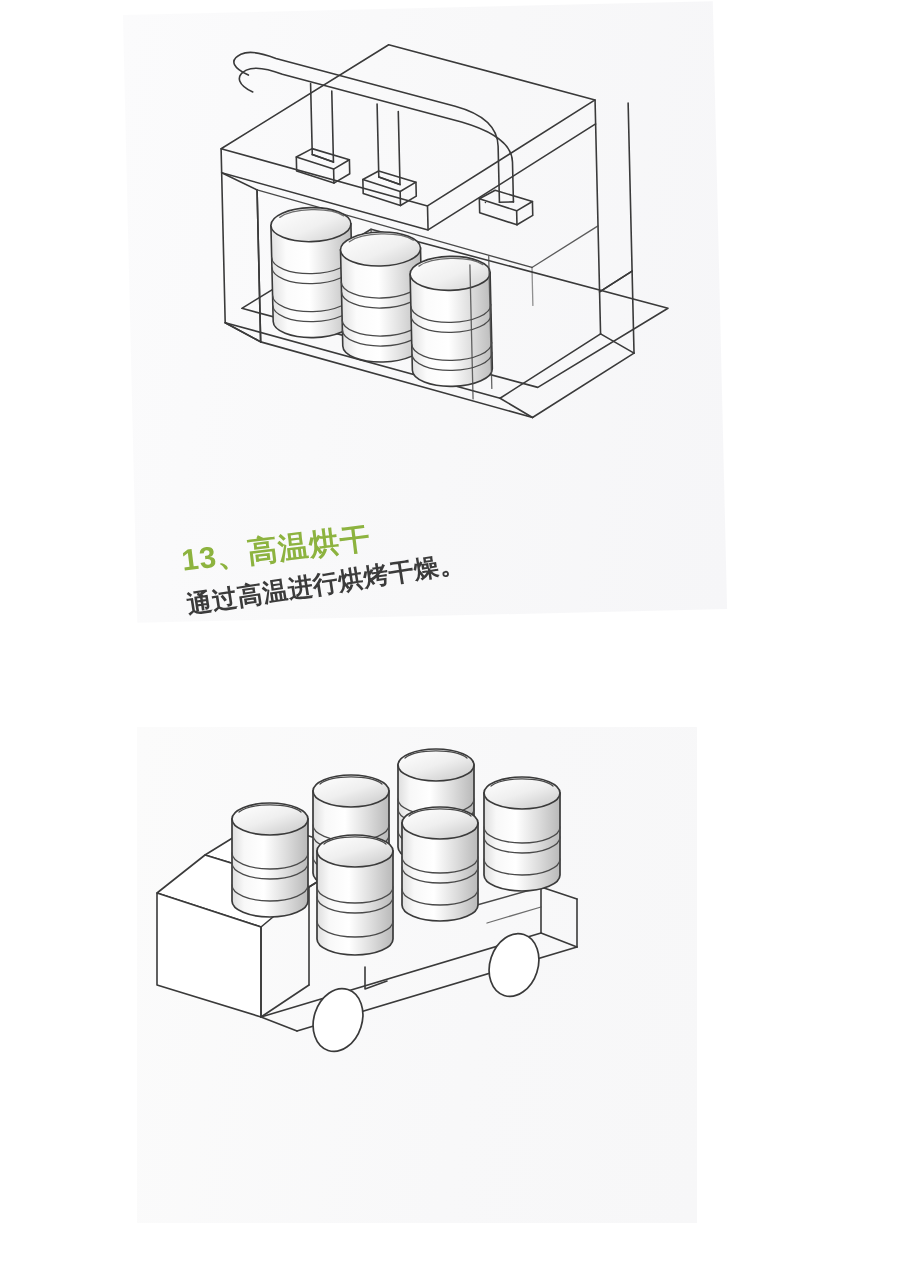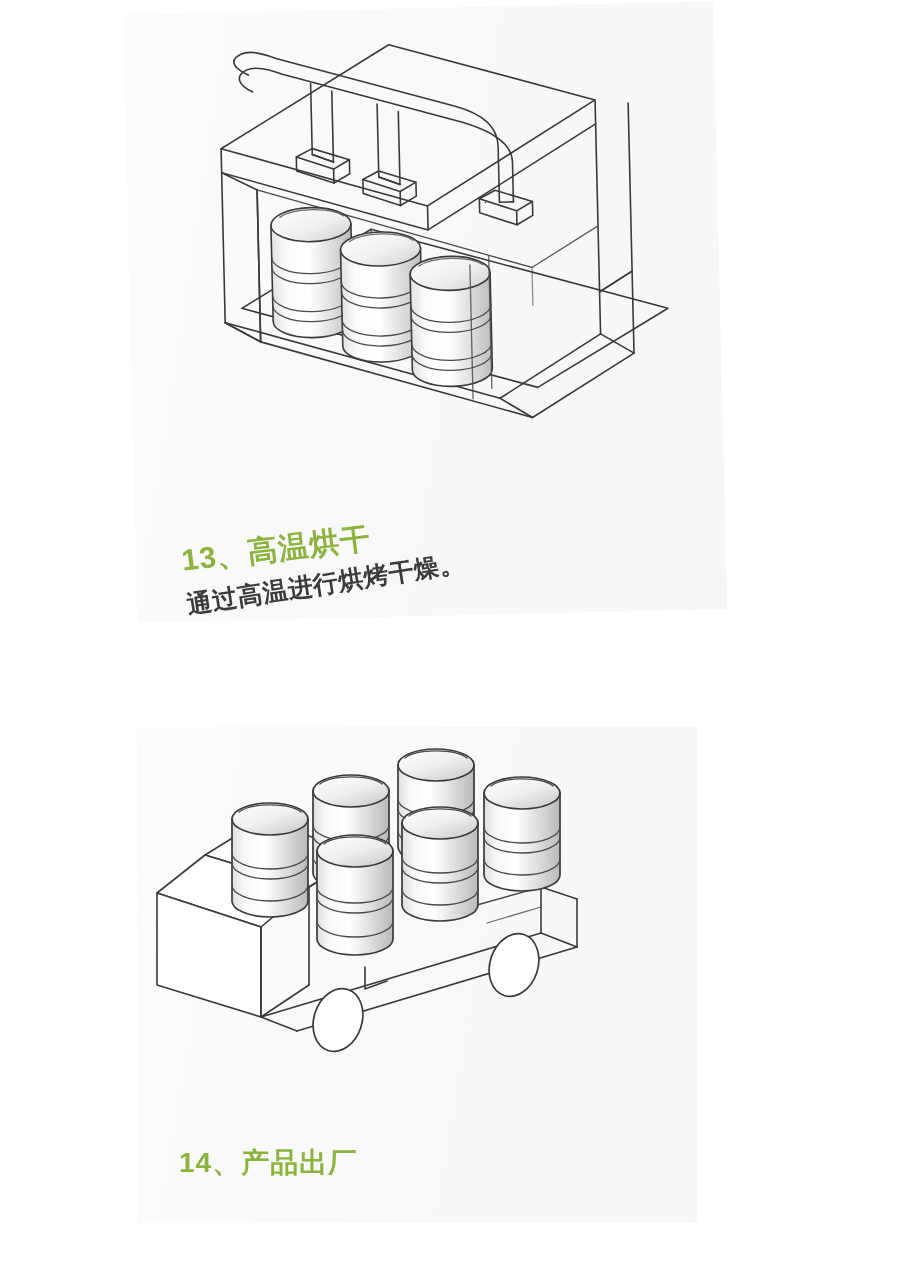--- a/index.html
+++ b/index.html
@@ -331,18 +331,15 @@
 
         <g>
           <ellipse cx="377" cy="238" rx="24" ry="32" fill="#ffffff" stroke="#3a3a3a" stroke-width="1.7" transform="rotate(18 377 238)"></ellipse>
         </g>
         <g>
           <ellipse cx="201" cy="293" rx="24" ry="32" fill="#ffffff" stroke="#3a3a3a" stroke-width="1.7" transform="rotate(18 201 293)"></ellipse>
         </g>
       </svg>
     </div>
 
-    <div class="caption-block" id="caption-14">
-      <div class="cap-title">14、产品出厂</div>
-    </div>
   </div>
 
 </div>
 
 </body></html>

